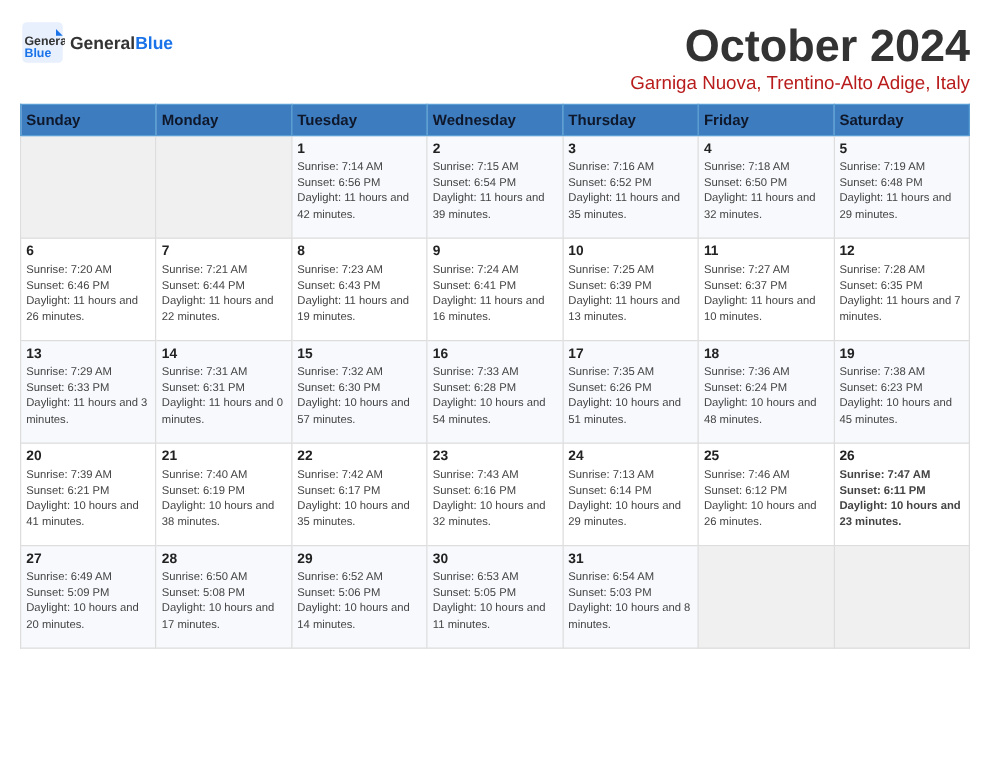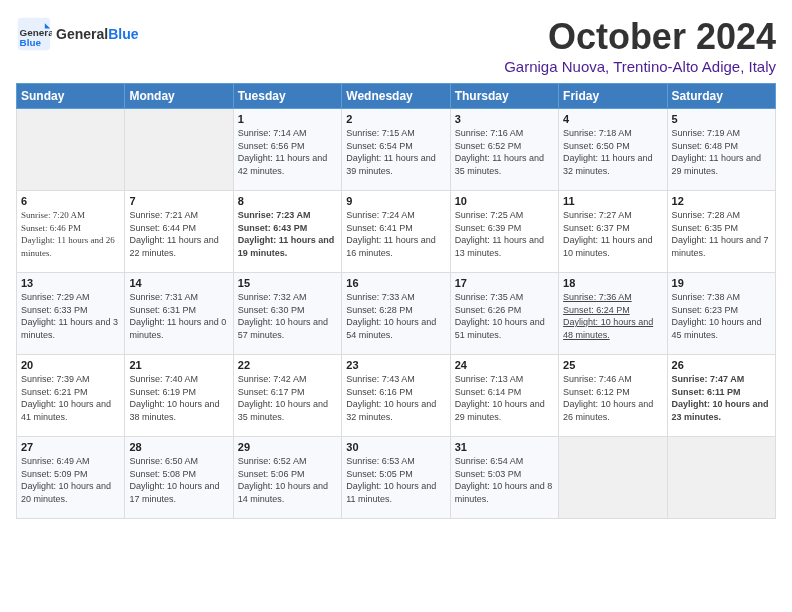--- a/index.html
+++ b/index.html
@@ -28,32 +28,32 @@
     .title-block {
       text-align: right;
     }
     .month-title {
       font-size: 36px;
       font-weight: bold;
       color: #333;
     }
     .subtitle {
       font-size: 15px;
-      color: #4c1d95;
+      color: #b91c1c;
     }
     table {
       width: 100%;
       border-collapse: collapse;
       table-layout: fixed;
     }
     thead tr {
       background-color: #3d7dbf;
     }
     thead th {
-      color: #ffffff;
+      color: #0f172a;
       font-size: 12px;
       font-weight: bold;
       padding: 5px 4px;
       text-align: left;
       border: 1px solid #5a9fd4;
     }
     tbody tr {
       border-bottom: 1px solid #ddd;
     }
     tbody td {
@@ -150,33 +150,33 @@
         <td>
           <span class="day-num">5</span>
           <div class="day-info" style="white-space: pre-line;">Sunrise: 7:19 AM
 Sunset: 6:48 PM
 Daylight: 11 hours and 29 minutes.</div>
         </td>
       </tr>
       <tr>
         <td>
           <span class="day-num">6</span>
-          <div class="day-info" style="white-space: pre-line; font-family: Liberation Serif, serif;">Sunrise: 7:20 AM
+          <div class="day-info" style="white-space: pre-line;">Sunrise: 7:20 AM
 Sunset: 6:46 PM
 Daylight: 11 hours and 26 minutes.</div>
         </td>
         <td>
           <span class="day-num">7</span>
           <div class="day-info" style="white-space: pre-line;">Sunrise: 7:21 AM
 Sunset: 6:44 PM
 Daylight: 11 hours and 22 minutes.</div>
         </td>
         <td>
           <span class="day-num">8</span>
-          <div class="day-info" style="white-space: pre-line; font-weight: bold;">Sunrise: 7:23 AM
+          <div class="day-info" style="white-space: pre-line;">Sunrise: 7:23 AM
 Sunset: 6:43 PM
 Daylight: 11 hours and 19 minutes.</div>
         </td>
         <td>
           <span class="day-num">9</span>
           <div class="day-info" style="white-space: pre-line;">Sunrise: 7:24 AM
 Sunset: 6:41 PM
 Daylight: 11 hours and 16 minutes.</div>
         </td>
         <td>
@@ -224,21 +224,21 @@
 Daylight: 10 hours and 54 minutes.</div>
         </td>
         <td>
           <span class="day-num">17</span>
           <div class="day-info" style="white-space: pre-line;">Sunrise: 7:35 AM
 Sunset: 6:26 PM
 Daylight: 10 hours and 51 minutes.</div>
         </td>
         <td>
           <span class="day-num">18</span>
-          <div class="day-info" style="white-space: pre-line; text-decoration: underline;">Sunrise: 7:36 AM
+          <div class="day-info" style="white-space: pre-line;">Sunrise: 7:36 AM
 Sunset: 6:24 PM
 Daylight: 10 hours and 48 minutes.</div>
         </td>
         <td>
           <span class="day-num">19</span>
           <div class="day-info" style="white-space: pre-line;">Sunrise: 7:38 AM
 Sunset: 6:23 PM
 Daylight: 10 hours and 45 minutes.</div>
         </td>
       </tr>

